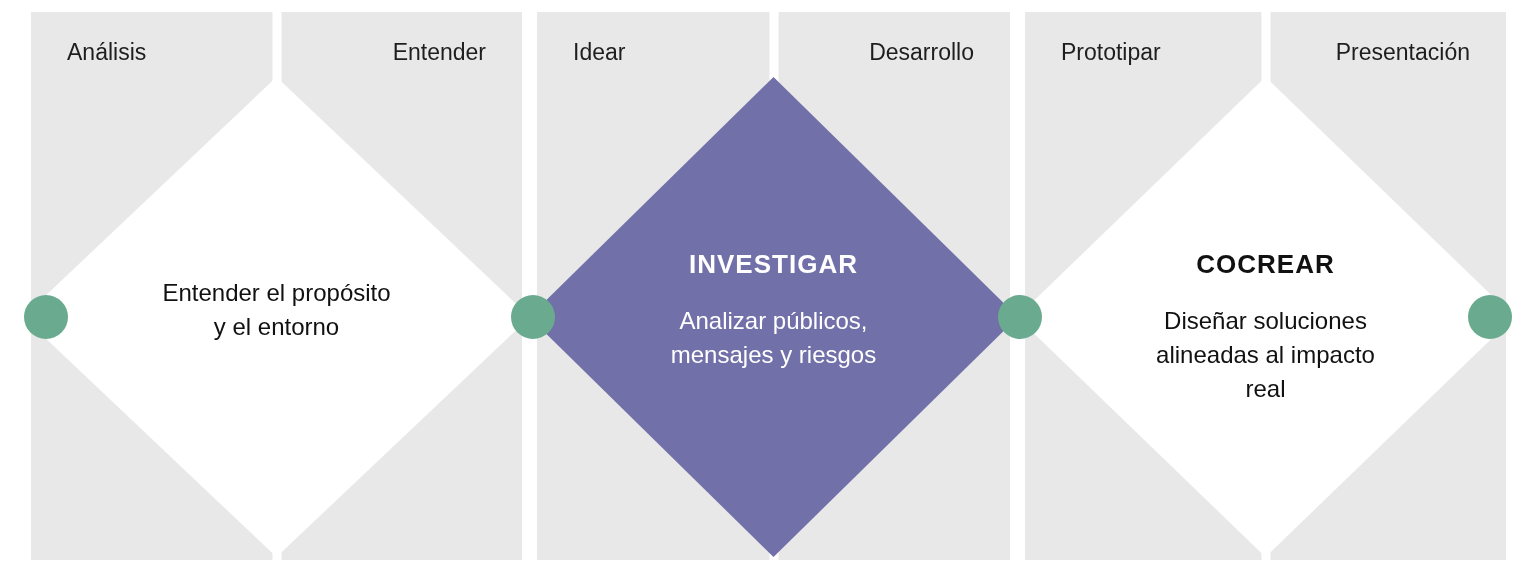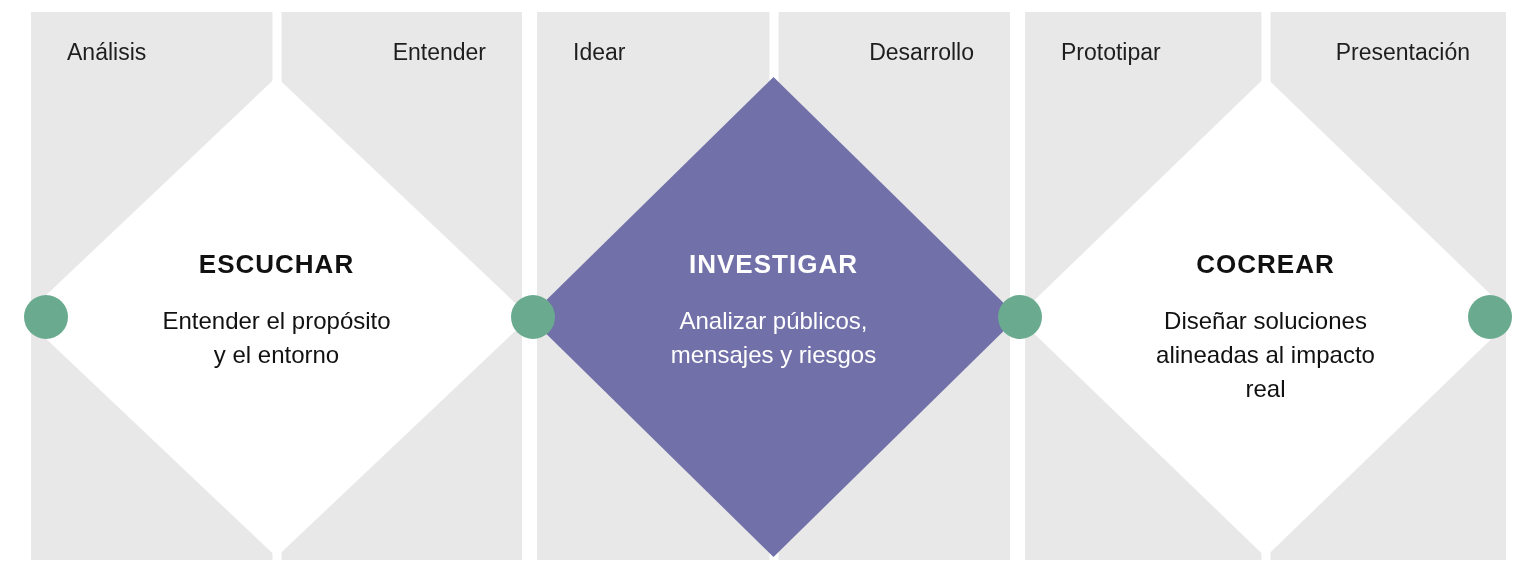--- a/index.html
+++ b/index.html
@@ -107,21 +107,20 @@
 <div class="canvas">
 
   <section class="panel panel-1">
     <div class="slit"></div>
     <div class="diamond"></div>
     <div class="labels">
       <span>Análisis</span>
       <span>Entender</span>
     </div>
     <div class="content">
-      <div class="diamond-title">ESCUCHAR</div>
       <div class="diamond-desc">Entender el propósito
 y el entorno</div>
     </div>
   </section>
 
   <section class="panel panel-3">
     <div class="slit"></div>
     <div class="diamond"></div>
     <div class="labels">
       <span>Prototipar</span>

